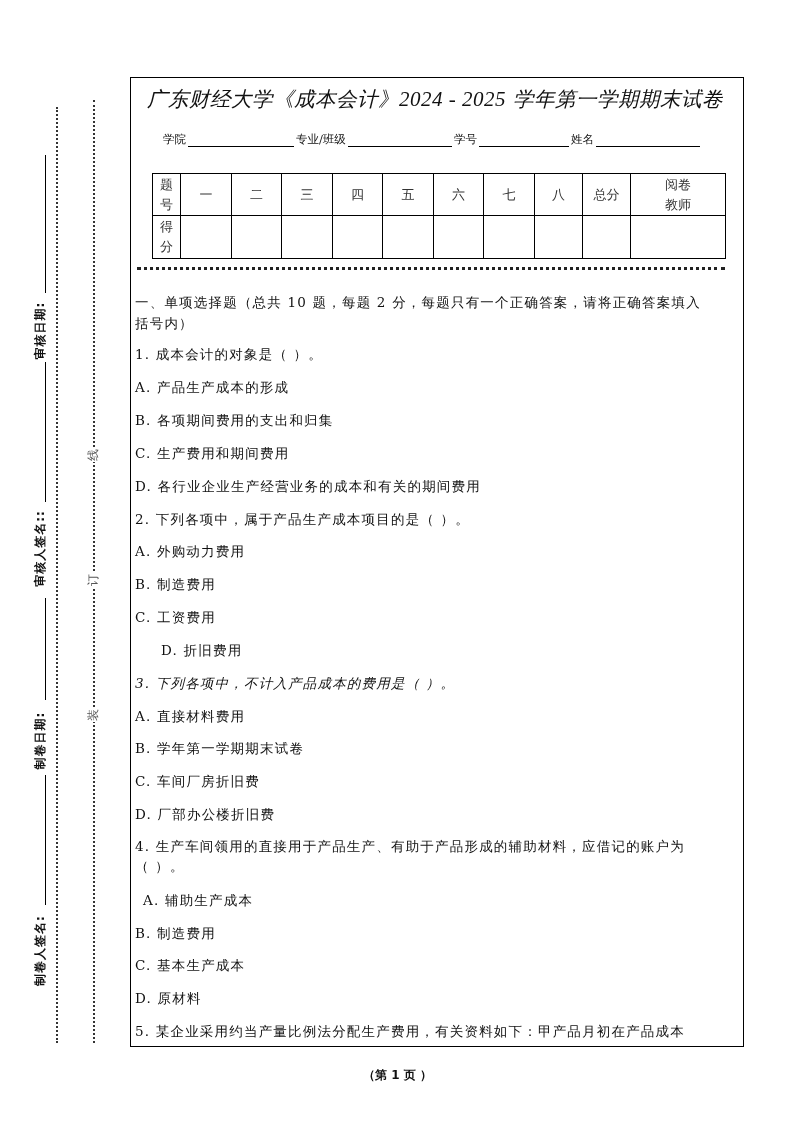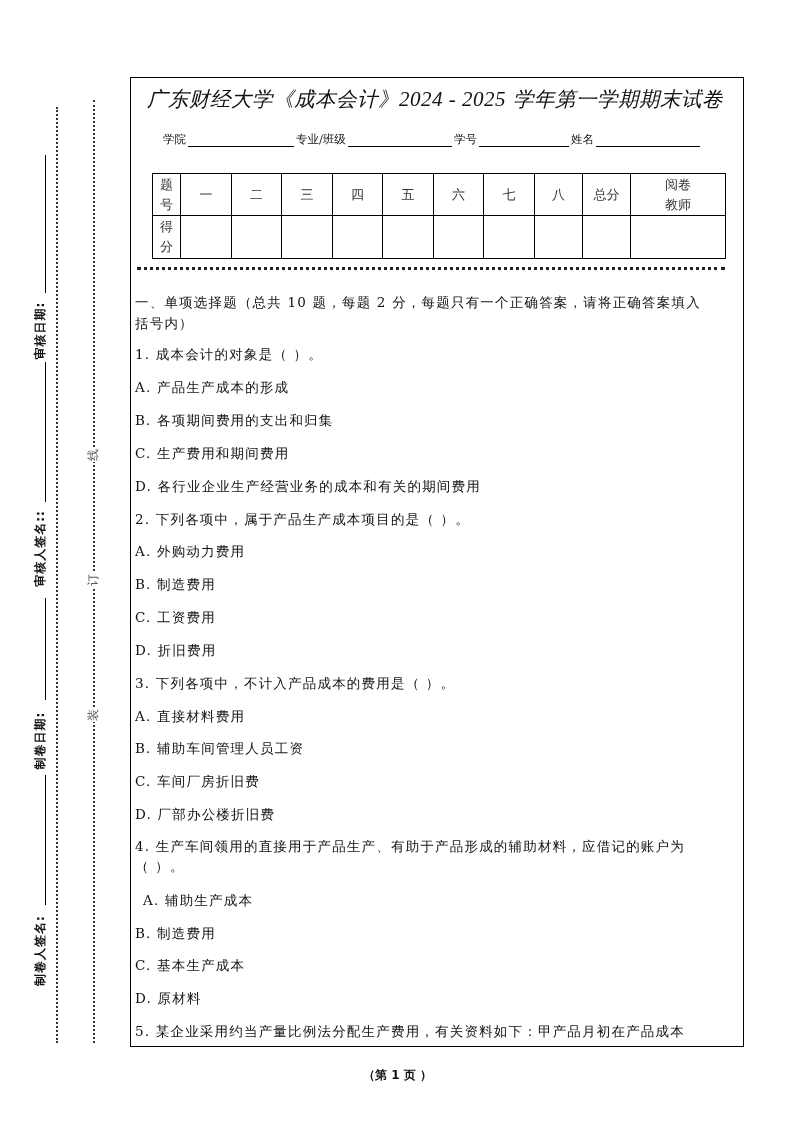--- a/index.html
+++ b/index.html
@@ -116,24 +116,24 @@
 <div id="lines">
     <div class="body-text" style="top: 344px;">1. 成本会计的对象是（  ）。</div>
     <div class="body-text" style="top: 377px;">A. 产品生产成本的形成</div>
     <div class="body-text" style="top: 410px;">B. 各项期间费用的支出和归集</div>
     <div class="body-text" style="top: 443px;">C. 生产费用和期间费用</div>
     <div class="body-text" style="top: 476px;">D. 各行业企业生产经营业务的成本和有关的期间费用</div>
     <div class="body-text" style="top: 509px;">2. 下列各项中，属于产品生产成本项目的是（  ）。</div>
     <div class="body-text" style="top: 541px;">A. 外购动力费用</div>
     <div class="body-text" style="top: 574px;">B. 制造费用</div>
     <div class="body-text" style="top: 607px;">C. 工资费用</div>
-    <div class="body-text" style="top: 640px;">D. 折旧费用</div>
-    <div class="body-text" style="top: 673px;">3. 下列各项中，不计入产品成本的费用是（  ）。</div>
+    <div class="body-text" style="top: 640px; margin-left: 26px;">D. 折旧费用</div>
+    <div class="body-text" style="top: 673px; font-style: italic;">3. 下列各项中，不计入产品成本的费用是（  ）。</div>
     <div class="body-text" style="top: 706px;">A. 直接材料费用</div>
-    <div class="body-text" style="top: 738px;">B. 辅助车间管理人员工资</div>
+    <div class="body-text" style="top: 738px;">B. 学年第一学期期末试卷</div>
     <div class="body-text" style="top: 771px;">C. 车间厂房折旧费</div>
     <div class="body-text" style="top: 804px;">D. 厂部办公楼折旧费</div>
     <div class="body-text" style="top: 836px;">4. 生产车间领用的直接用于产品生产、有助于产品形成的辅助材料，应借记的账户为</div>
     <div class="body-text" style="top: 856px;">（  ）。</div>
     <div class="body-text" style="top: 890px; margin-left: 8px;">A. 辅助生产成本</div>
     <div class="body-text" style="top: 923px;">B. 制造费用</div>
     <div class="body-text" style="top: 955px;">C. 基本生产成本</div>
     <div class="body-text" style="top: 988px;">D. 原材料</div>
     <div class="body-text" style="top: 1021px;">5. 某企业采用约当产量比例法分配生产费用，有关资料如下：甲产品月初在产品成本</div>
   </div>

